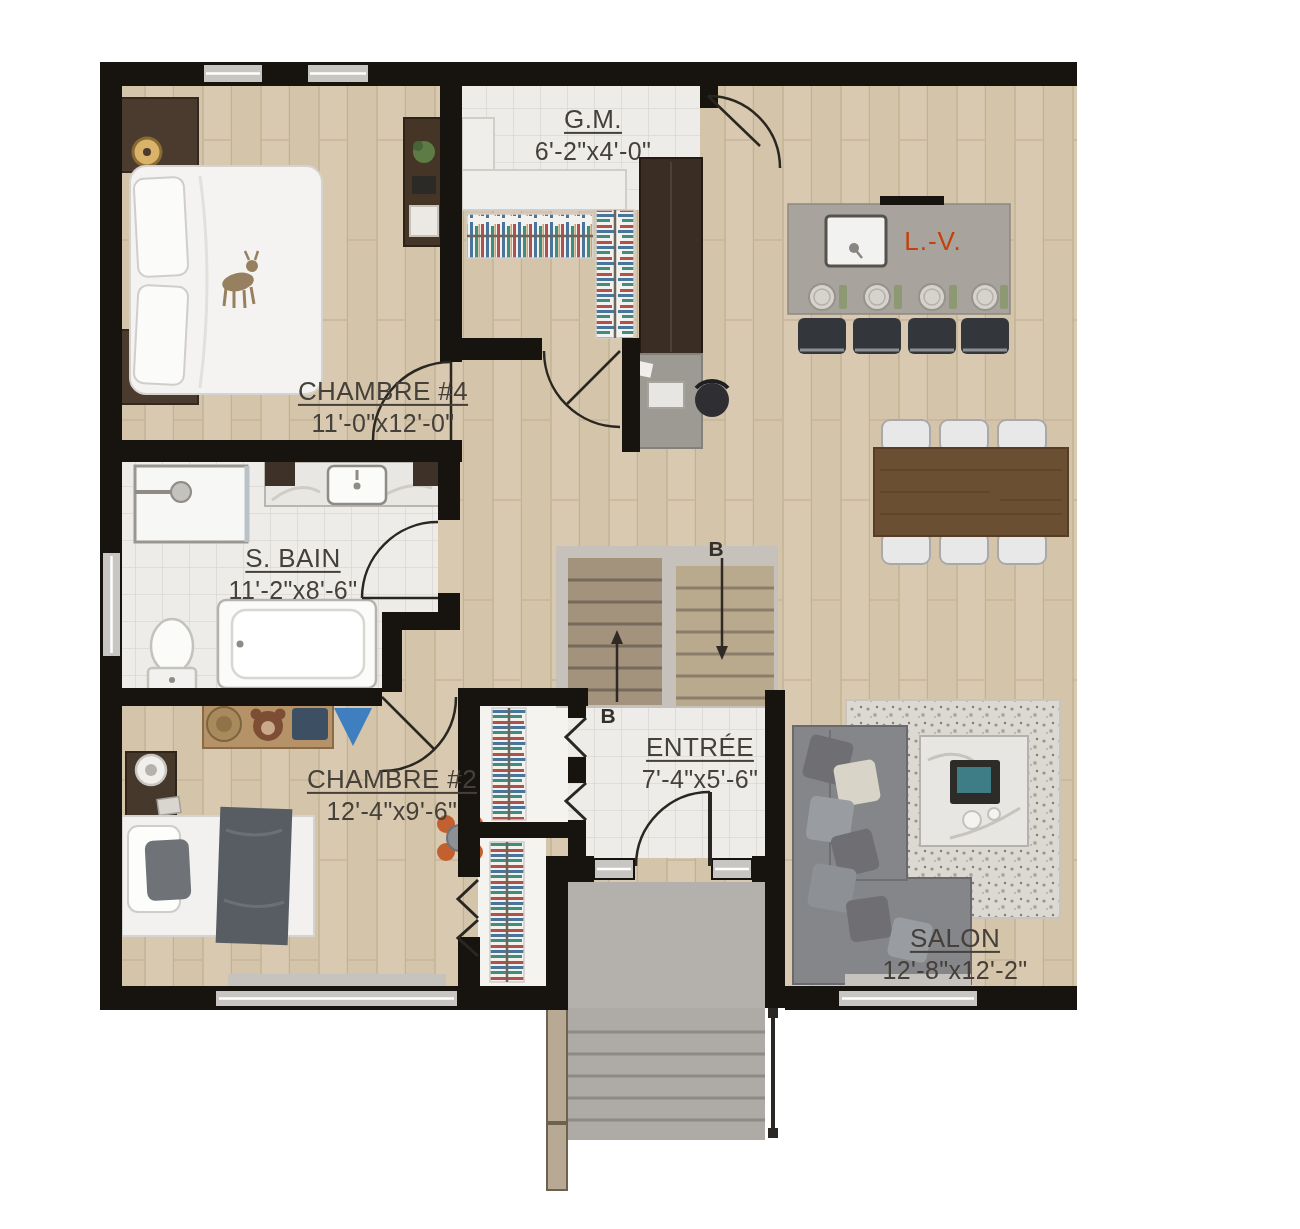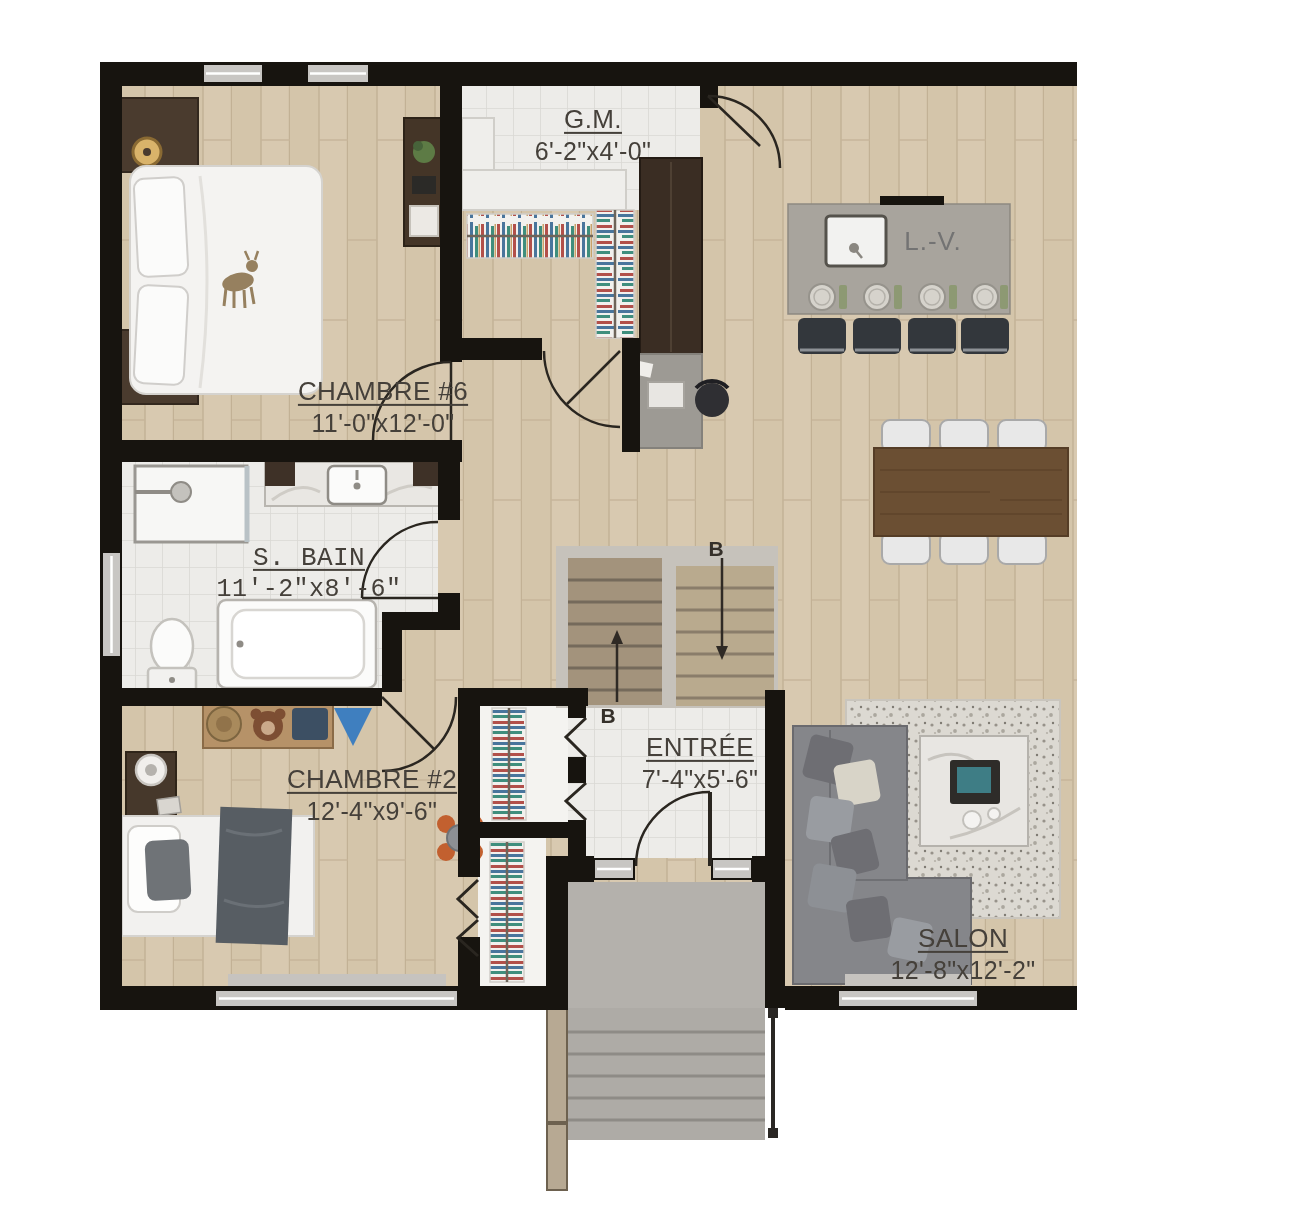--- a/index.html
+++ b/index.html
@@ -5,21 +5,21 @@
   html,body{margin:0;padding:0;background:#ffffff;}
   .canvas{position:relative;width:1077px;height:1229px;background:#ffffff;overflow:hidden;
           font-family:"Liberation Sans", sans-serif;}
   .canvas svg{position:absolute;left:0;top:0;}
   .labels{position:absolute;left:0;top:0;width:100%;height:100%;pointer-events:none;}
   .lbl{position:absolute;transform:translate(-50%,-50%);text-align:center;white-space:nowrap;
        color:#45403a;font-size:25px;line-height:1.22;letter-spacing:.4px;}
   .lbl .nm{display:block;font-size:26px;text-decoration:underline;text-underline-offset:4px;
            text-decoration-thickness:2px;}
   .lbl .dm{display:block;}
-  .solo{position:absolute;transform:translate(-50%,-50%);color:#737373;font-size:26px;letter-spacing:1px;}
+  .solo{position:absolute;transform:translate(-50%,-50%);color:#c2410c;font-size:26px;letter-spacing:1px;}
   .bmark{position:absolute;transform:translate(-50%,-50%);color:#35302a;font-size:21px;font-weight:bold;}
 </style>
 </head>
 <body>
 
 <div class="canvas">
 
 <svg width="1300" height="1229" viewBox="0 0 1300 1229">
   <defs>
     <pattern id="wood" width="58" height="180" patternUnits="userSpaceOnUse">
@@ -402,36 +402,36 @@
     </g>
   </g>
 </svg>
 
 <div class="labels">
   <div class="lbl" style="left:593px;top:135px;">
     <span class="nm">G.M.</span>
     <span class="dm">6'-2"x4'-0"</span>
   </div>
   <div class="lbl" style="left:383px;top:407px;">
-    <span class="nm">CHAMBRE #6</span>
+    <span class="nm">CHAMBRE #4</span>
     <span class="dm">11'-0"x12'-0"</span>
   </div>
-  <div class="lbl" style="left:309px;top:574px;font-family:Liberation Mono, monospace;">
+  <div class="lbl" style="left:293px;top:574px;">
     <span class="nm">S. BAIN</span>
     <span class="dm">11'-2"x8'-6"</span>
   </div>
   <div class="lbl" style="left:700px;top:763px;">
     <span class="nm">ENTRÉE</span>
     <span class="dm">7'-4"x5'-6"</span>
   </div>
-  <div class="lbl" style="left:372px;top:795px;">
+  <div class="lbl" style="left:392px;top:795px;">
     <span class="nm">CHAMBRE #2</span>
     <span class="dm">12'-4"x9'-6"</span>
   </div>
-  <div class="lbl" style="left:955px;top:954px;margin-left:8px;">
+  <div class="lbl" style="left:955px;top:954px;">
     <span class="nm">SALON</span>
     <span class="dm">12'-8"x12'-2"</span>
   </div>
   <div class="solo" style="left:933px;top:241px;">L.-V.</div>
   <div class="bmark" style="left:716px;top:549px;">B</div>
   <div class="bmark" style="left:608px;top:716px;">B</div>
 </div>
 
 </div>
 

